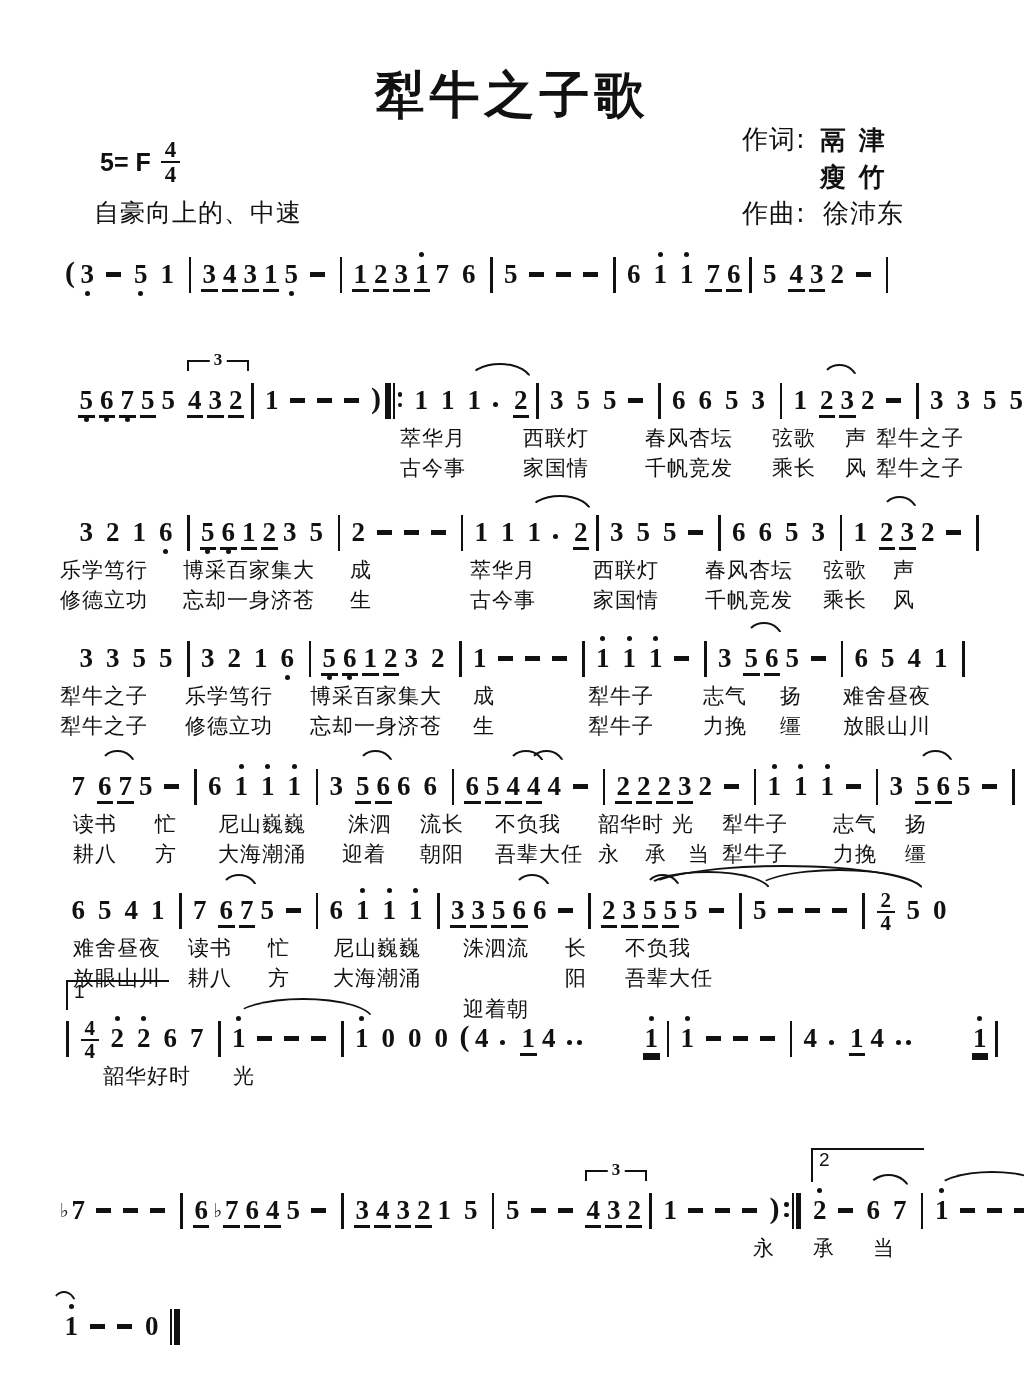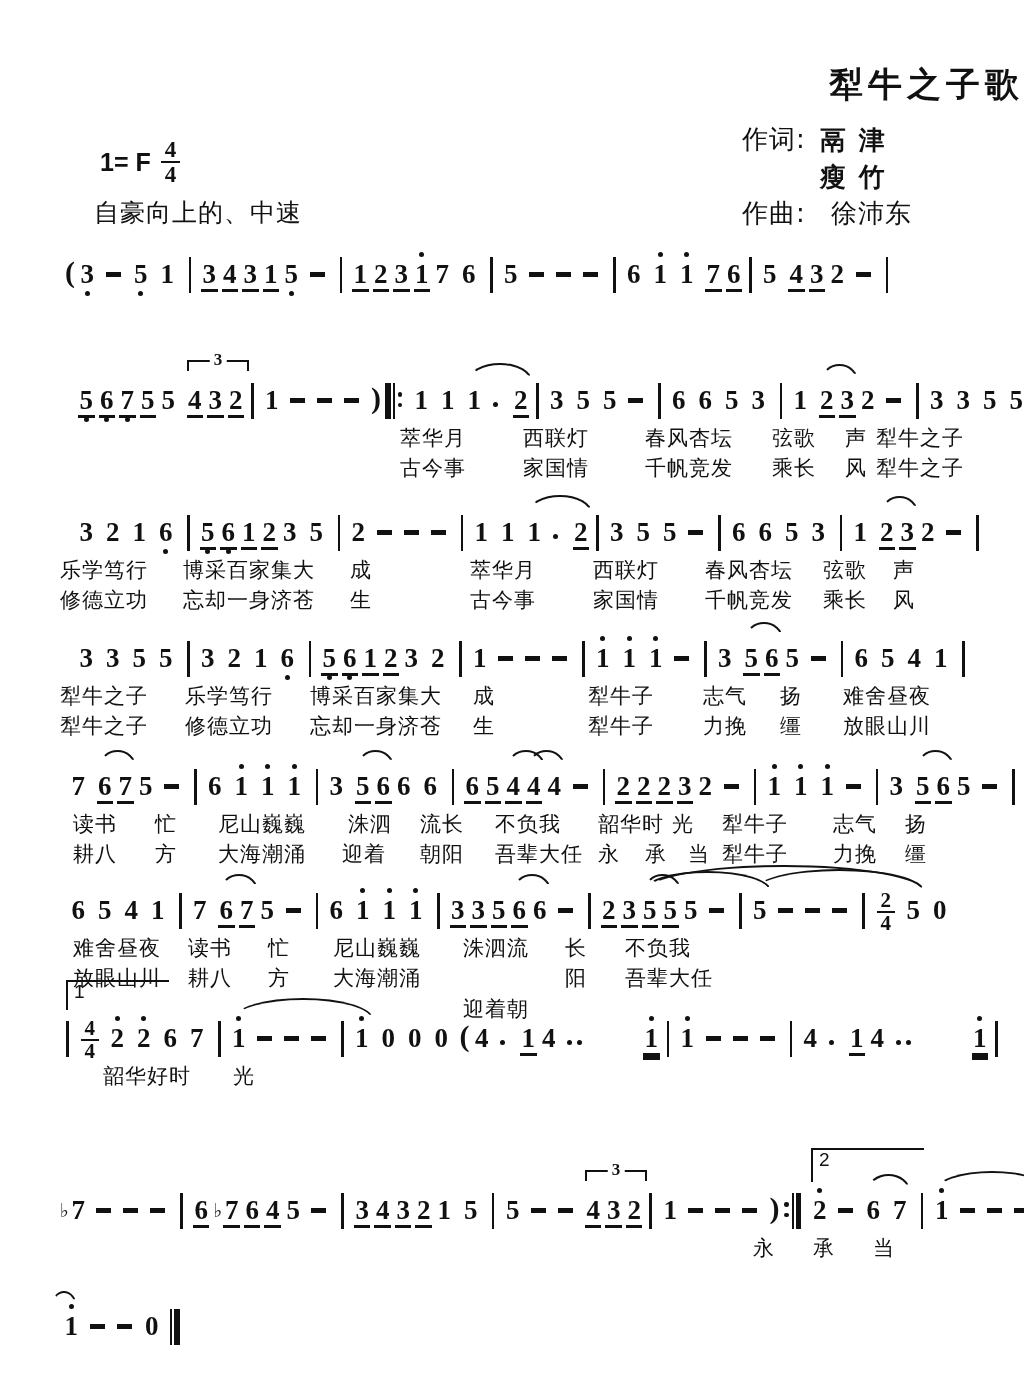--- a/index.html
+++ b/index.html
@@ -3,33 +3,33 @@
 <meta charset="utf-8">
 <style>
   html,body{margin:0;padding:0;background:#e8e8e8;}
   #page{
     position:relative;width:1024px;height:1382px;margin:0 auto;
     background:#ffffff;color:#111;overflow:hidden;
     font-family:"DejaVu Sans",sans-serif;
   }
   
   .title{
-    position:absolute;top:62px;left:0;right:0;text-align:right;
-    font-family:"DejaVu Serif",serif;font-size:34px;font-weight:700;letter-spacing:5px;
+    position:absolute;top:62px;left:0;right:0;text-align:center;
+    font-family:"DejaVu Serif",serif;font-size:50px;font-weight:700;letter-spacing:5px;
   }
   .keysig{position:absolute;left:100px;top:138px;display:flex;align-items:center;
     font-family:"Liberation Sans",sans-serif;font-weight:700;font-size:25px;}
   .keysig .frac{margin-left:10px;}
   .tempo{position:absolute;left:94px;top:196px;font-size:25px;letter-spacing:1px;}
   .credit{position:absolute;font-size:26px;letter-spacing:1px;}
   .credit.lyr{left:742px;top:122px;display:flex;}
   .credit.lyr .names{margin-left:14px;line-height:37px;}
   .credit.lyr .names div{letter-spacing:2px;font-weight:bold;}
   .credit.cmp{left:742px;top:196px;}
-  .credit.cmp .cname{margin-left:16px;}
+  .credit.cmp .cname{margin-left:8px;}
   
   .frac{display:inline-flex;flex-direction:column;align-items:center;
     font-family:"Liberation Serif",serif;font-weight:700;}
   .frac .fn{border-bottom:2.5px solid #111;padding:0 4px;line-height:21px;font-size:21px;}
   .frac .fd{padding:0 4px;line-height:21px;font-size:21px;}
   .keysig .frac .fn,.keysig .frac .fd{font-size:23px;line-height:23px;}
   
   #score{position:absolute;inset:0;}
   .sys{position:absolute;}
   .noterow{display:flex;align-items:flex-start;}
@@ -78,21 +78,21 @@
 
   <div class="credit lyr">
     <span>作词:</span>
     <span class="names">
       <div>鬲 津</div>
       <div>瘦 竹</div>
     </span>
   </div>
 
   <div class="keysig">
-    <span>1= F</span>
+    <span>5= F</span>
     <span class="frac">
       <span class="fn">4</span>
       <span class="fd">4</span>
     </span>
   </div>
 
   <div class="tempo">自豪向上的、中速</div>
 
   <div class="credit cmp">
     <span>作曲:</span>

